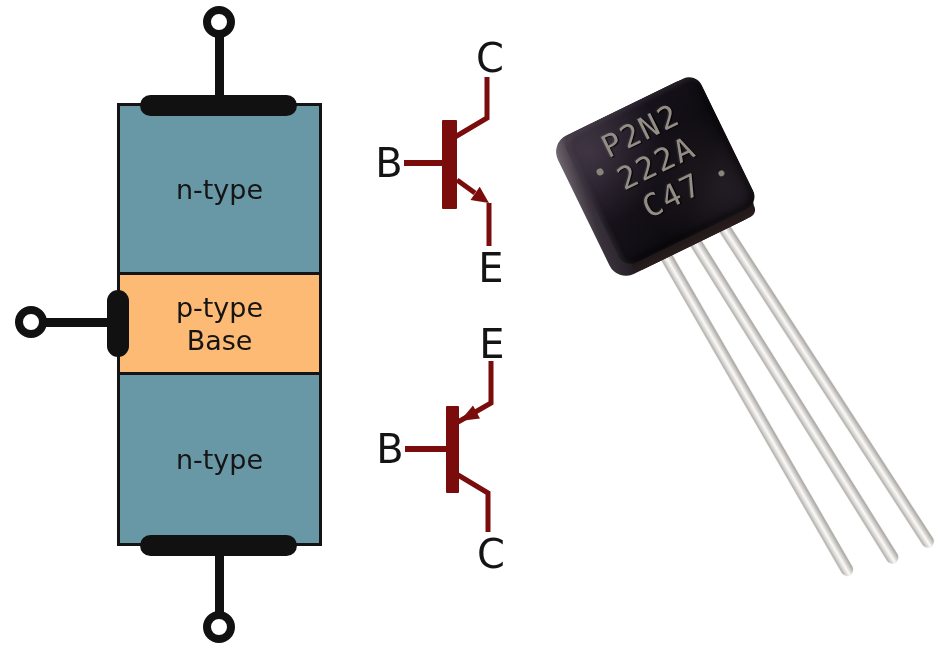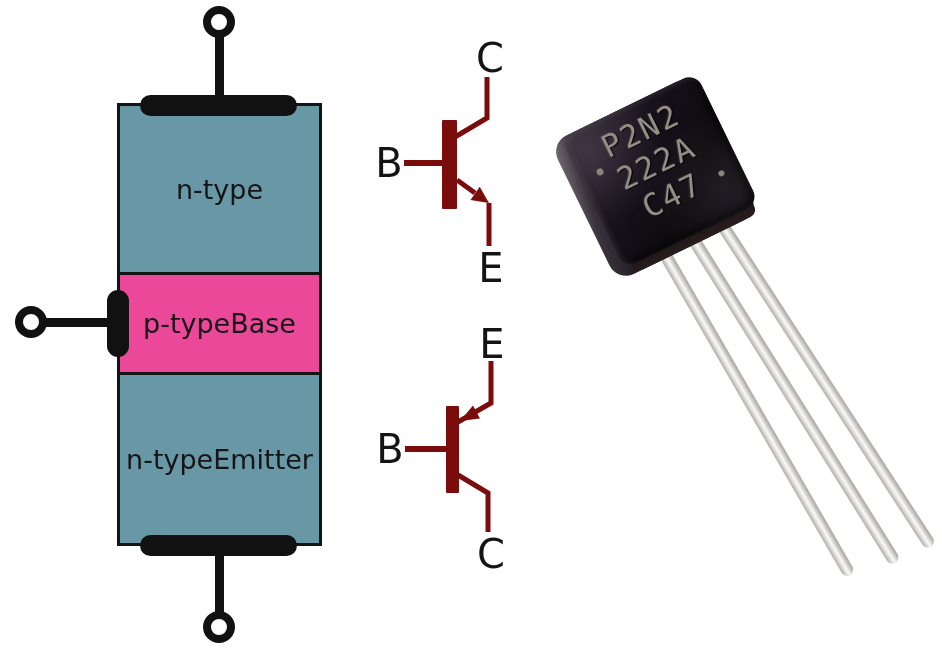--- a/index.html
+++ b/index.html
@@ -3,21 +3,21 @@
 <meta charset="utf-8">
 <style>
   html,body{margin:0;padding:0;background:#ffffff;}
   #canvas{
     position:relative;width:942px;height:662px;background:#ffffff;overflow:hidden;
     font-family:"DejaVu Sans",sans-serif;
   }
   
   .region{
     position:absolute;left:117px;width:205px;box-sizing:border-box;
-    border:3px solid #141414;display:flex;flex-direction:row;
+    border:3px solid #141414;display:flex;flex-direction:column;
     align-items:center;justify-content:center;
     font-size:27px;line-height:33px;color:#151515;text-align:center;
   }
   .region-collector{top:103px;height:172px;}
   .region-base{top:272px;height:103px;}
   .region-emitter{top:372px;height:174px;}
   .blackbar{position:absolute;background:#111;border-radius:11px;}
   .bar-top{left:140px;top:95px;width:157px;height:21px;}
   .bar-bottom{left:140px;top:535px;width:157px;height:21px;}
   .bar-base{left:107px;top:290px;width:22px;height:67px;}
@@ -84,27 +84,26 @@
   .dot-2{left:126px;top:99px;width:6px;height:6px;}
 </style>
 </head>
 <body>
 
 <div id="canvas">
 
   <div class="region region-collector" style="background: rgb(104, 151, 166);">
     <div>n-type</div>
   </div>
-  <div class="region region-base" style="background: #ec4899;">
+  <div class="region region-base" style="background: #fdba74;">
     <div>p-type</div>
     <div>Base</div>
   </div>
   <div class="region region-emitter" style="background: rgb(104, 151, 166);">
     <div>n-type</div>
-    <div>Emitter</div>
   </div>
 
   <div class="blackbar bar-top"></div>
   <div class="blackbar bar-bottom"></div>
   <div class="blackbar bar-base"></div>
 
   <div class="stem stem-top"></div>
   <div class="stem stem-bottom"></div>
   <div class="stem stem-base"></div>
 

